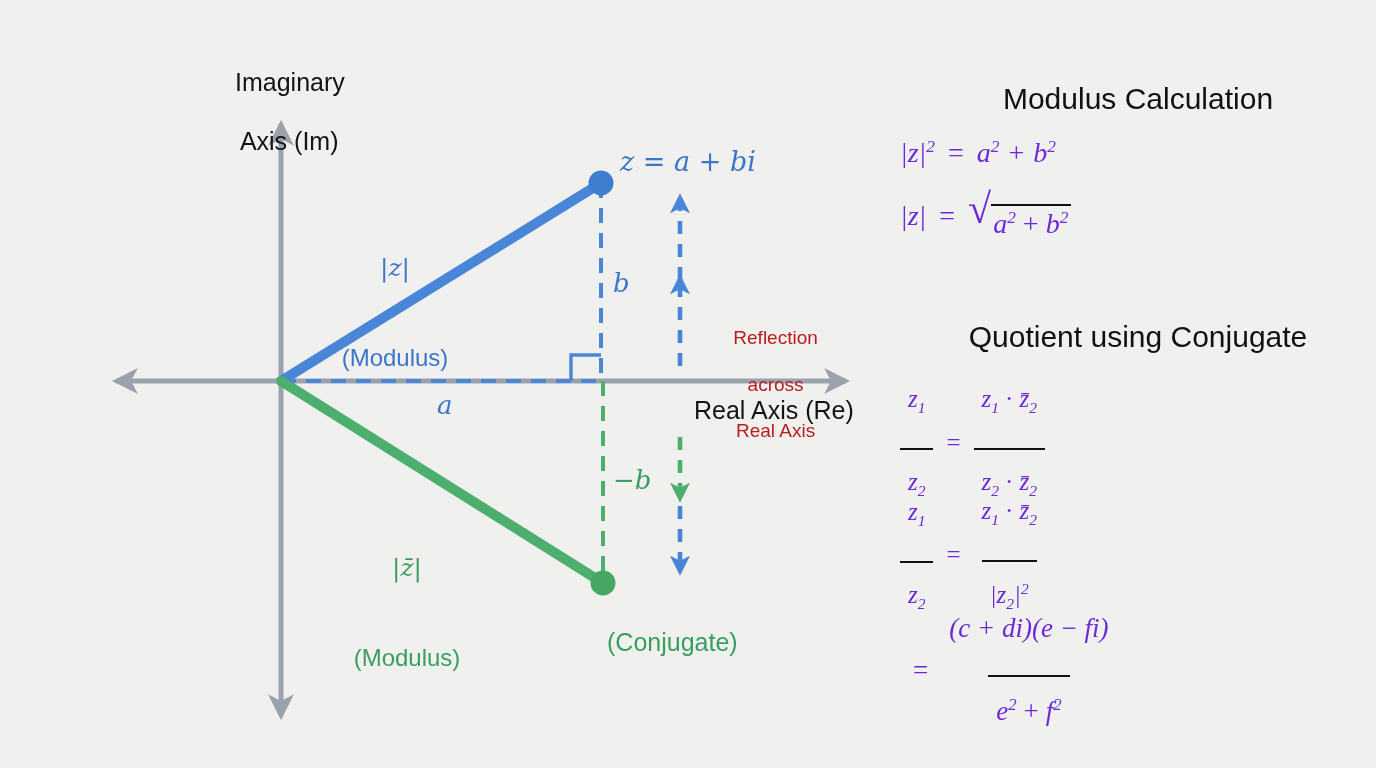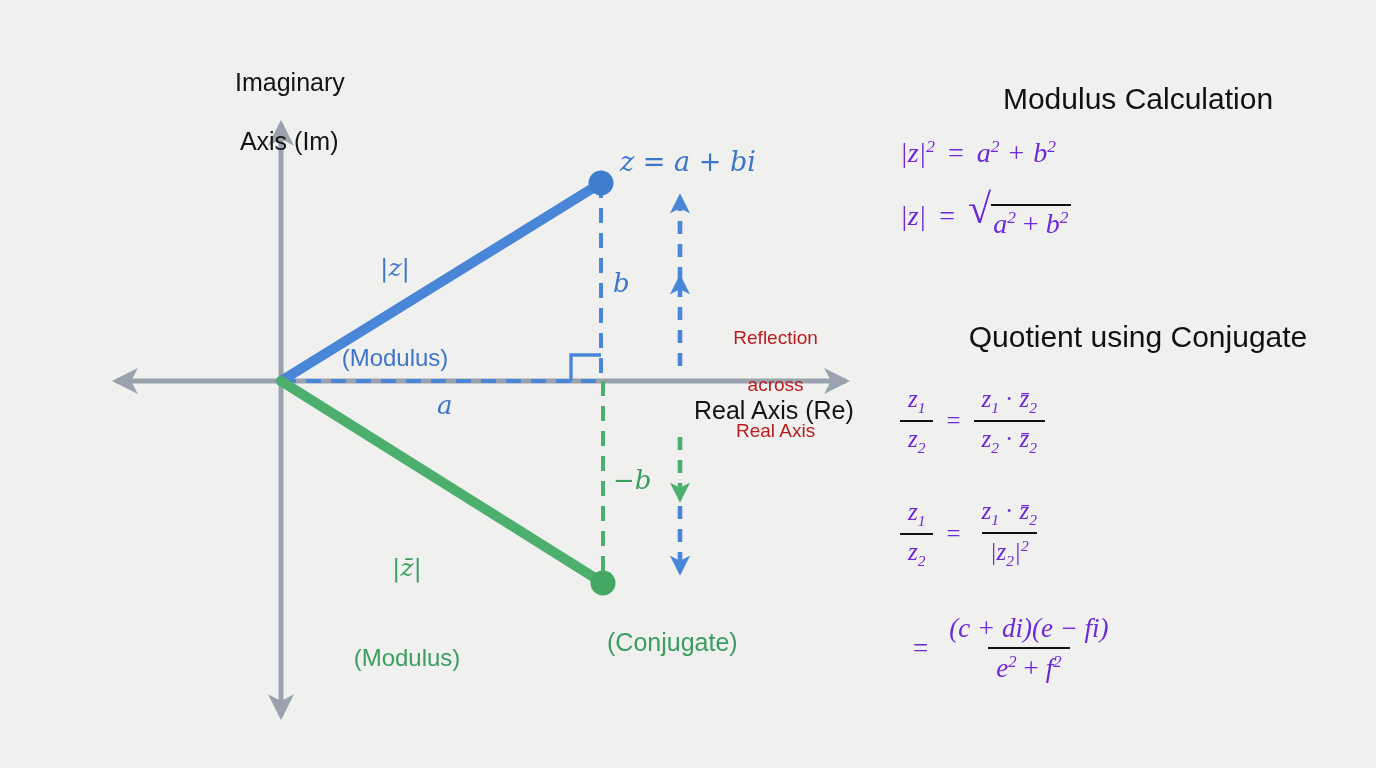--- a/index.html
+++ b/index.html
@@ -32,23 +32,23 @@
   .comp{font-size:26px;}
 
   
   .panel{position:absolute;left:900px;top:0;width:476px;height:768px;}
   .panel h3{
     margin:0;font-weight:400;font-size:30px;color:#111;
     text-align:center;font-family:"Liberation Sans",sans-serif;
   }
   .frow{display:flex;align-items:center;
         font-family:Liberation Serif, serif;font-style:italic;color:#6d28d9;}
-  .frac{display:inline-flex;flex-direction:column;align-items:center;vertical-align:middle;}
+  .frac{display:inline-flex;flex-direction:column;align-items:center;vertical-align:middle;gap:28px;}
   .frac .num{padding:0 8px 3px;}
-  .frac .den{padding:3px 8px 0;border-top:2.2px solid #111;}
+  .frac .den{padding:18px 8px 0;border-top:2.2px solid #111;}
   .eqs{padding:0 13px;font-style:normal;}
   .sup{font-size:.62em;vertical-align:super;font-style:italic;}
   .sub{font-size:.62em;vertical-align:sub;font-style:italic;}
   .rad{display:inline-flex;align-items:stretch;}
   .rad .sign{font-size:1.5em;line-height:.86;font-style:normal;}
   .rad .body{border-top:2.2px solid #111;padding:2px 3px 0 2px;margin-top:13px;}
 </style>
 </head>
 <body>
 

